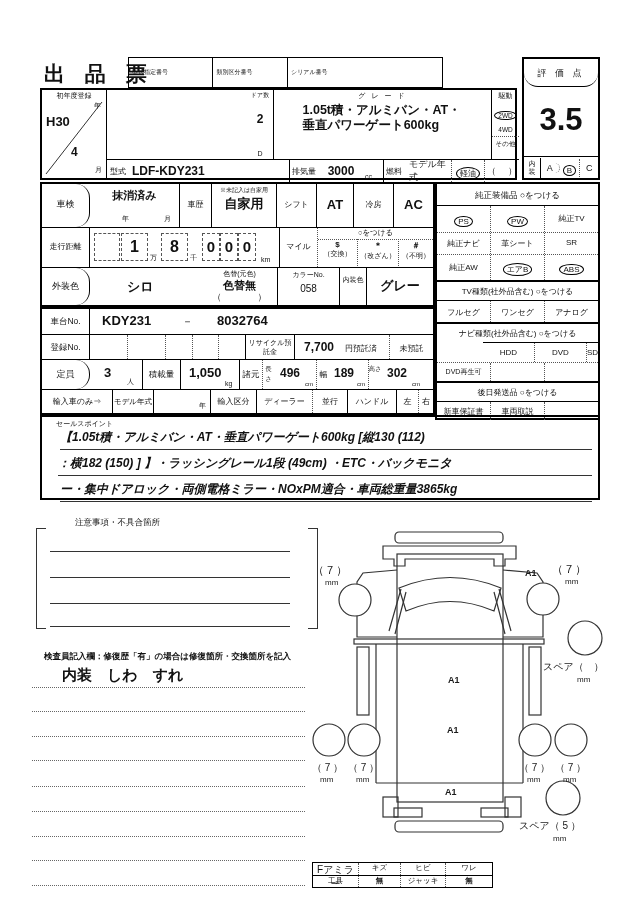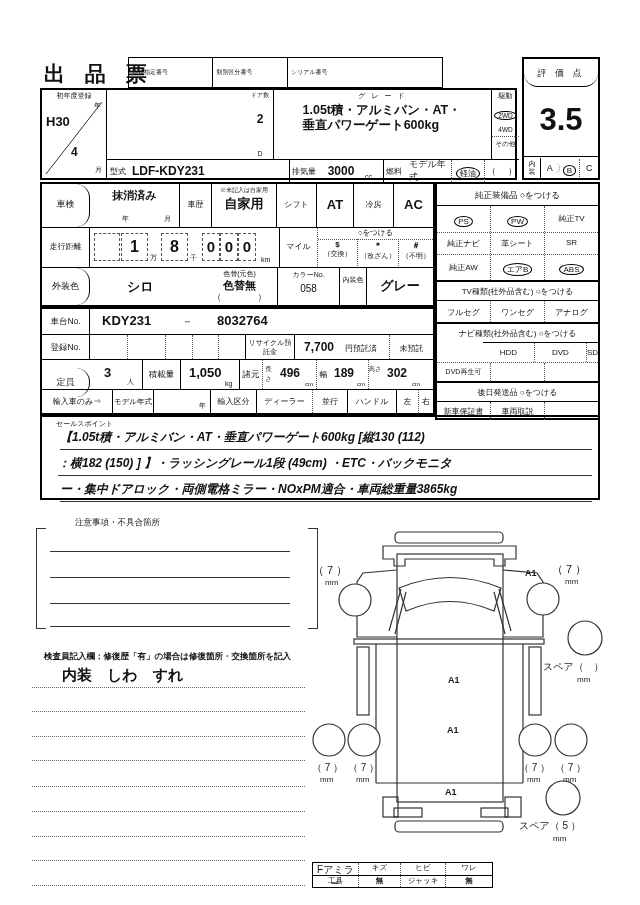--- a/index.html
+++ b/index.html
@@ -189,21 +189,21 @@
       <div class="abs br1" style="left:203px;top:0;height:100%;"></div>
       <div class="abs f7 ctr" style="left:204px;top:3px;width:48px;line-height:9px;">リサイクル預託金</div>
       <div class="abs br1" style="left:252px;top:0;height:100%;"></div>
       <div class="abs bold f12" style="left:262px;top:5px;">7,700</div>
       <div class="abs f8" style="left:303px;top:8px;">円預託済</div>
       <div class="abs dotr" style="left:347px;top:0;height:100%;"></div>
       <div class="abs f8 ctr" style="left:348px;top:8px;width:43px;">未預託</div>
     </div>
 
     <div class="abs bt1" style="left:0;top:50px;width:391px;height:30px;">
-      <div class="abs br1 f9 ctr" style="left:0;top:8px;width:48px;height:100%;line-height:28px;">定員</div>
+      <div class="abs br1 f9 ctr" style="left:0;top:0;width:48px;height:100%;line-height:28px;">定員</div>
       <div class="abs bold f13" style="left:62px;top:5px;">3</div>
       <div class="abs f7" style="left:85px;bottom:2px;">人</div>
       <div class="abs br1" style="left:100px;top:0;height:100%;"></div>
       <div class="abs ctr" style="left:101px;top:9px;width:37px;font-size:8.5px;">積載量</div>
       <div class="abs br1" style="left:138px;top:0;height:100%;"></div>
       <div class="abs bold f13" style="left:147px;top:5px;">1,050</div>
       <div class="abs f7" style="left:183px;bottom:2px;">kg</div>
       <div class="abs br1" style="left:197px;top:0;height:100%;"></div>
       <div class="abs ctr" style="left:198px;top:9px;width:22px;font-size:8.5px;">諸元</div>
       <div class="abs dotr" style="left:220px;top:0;height:100%;"></div>

